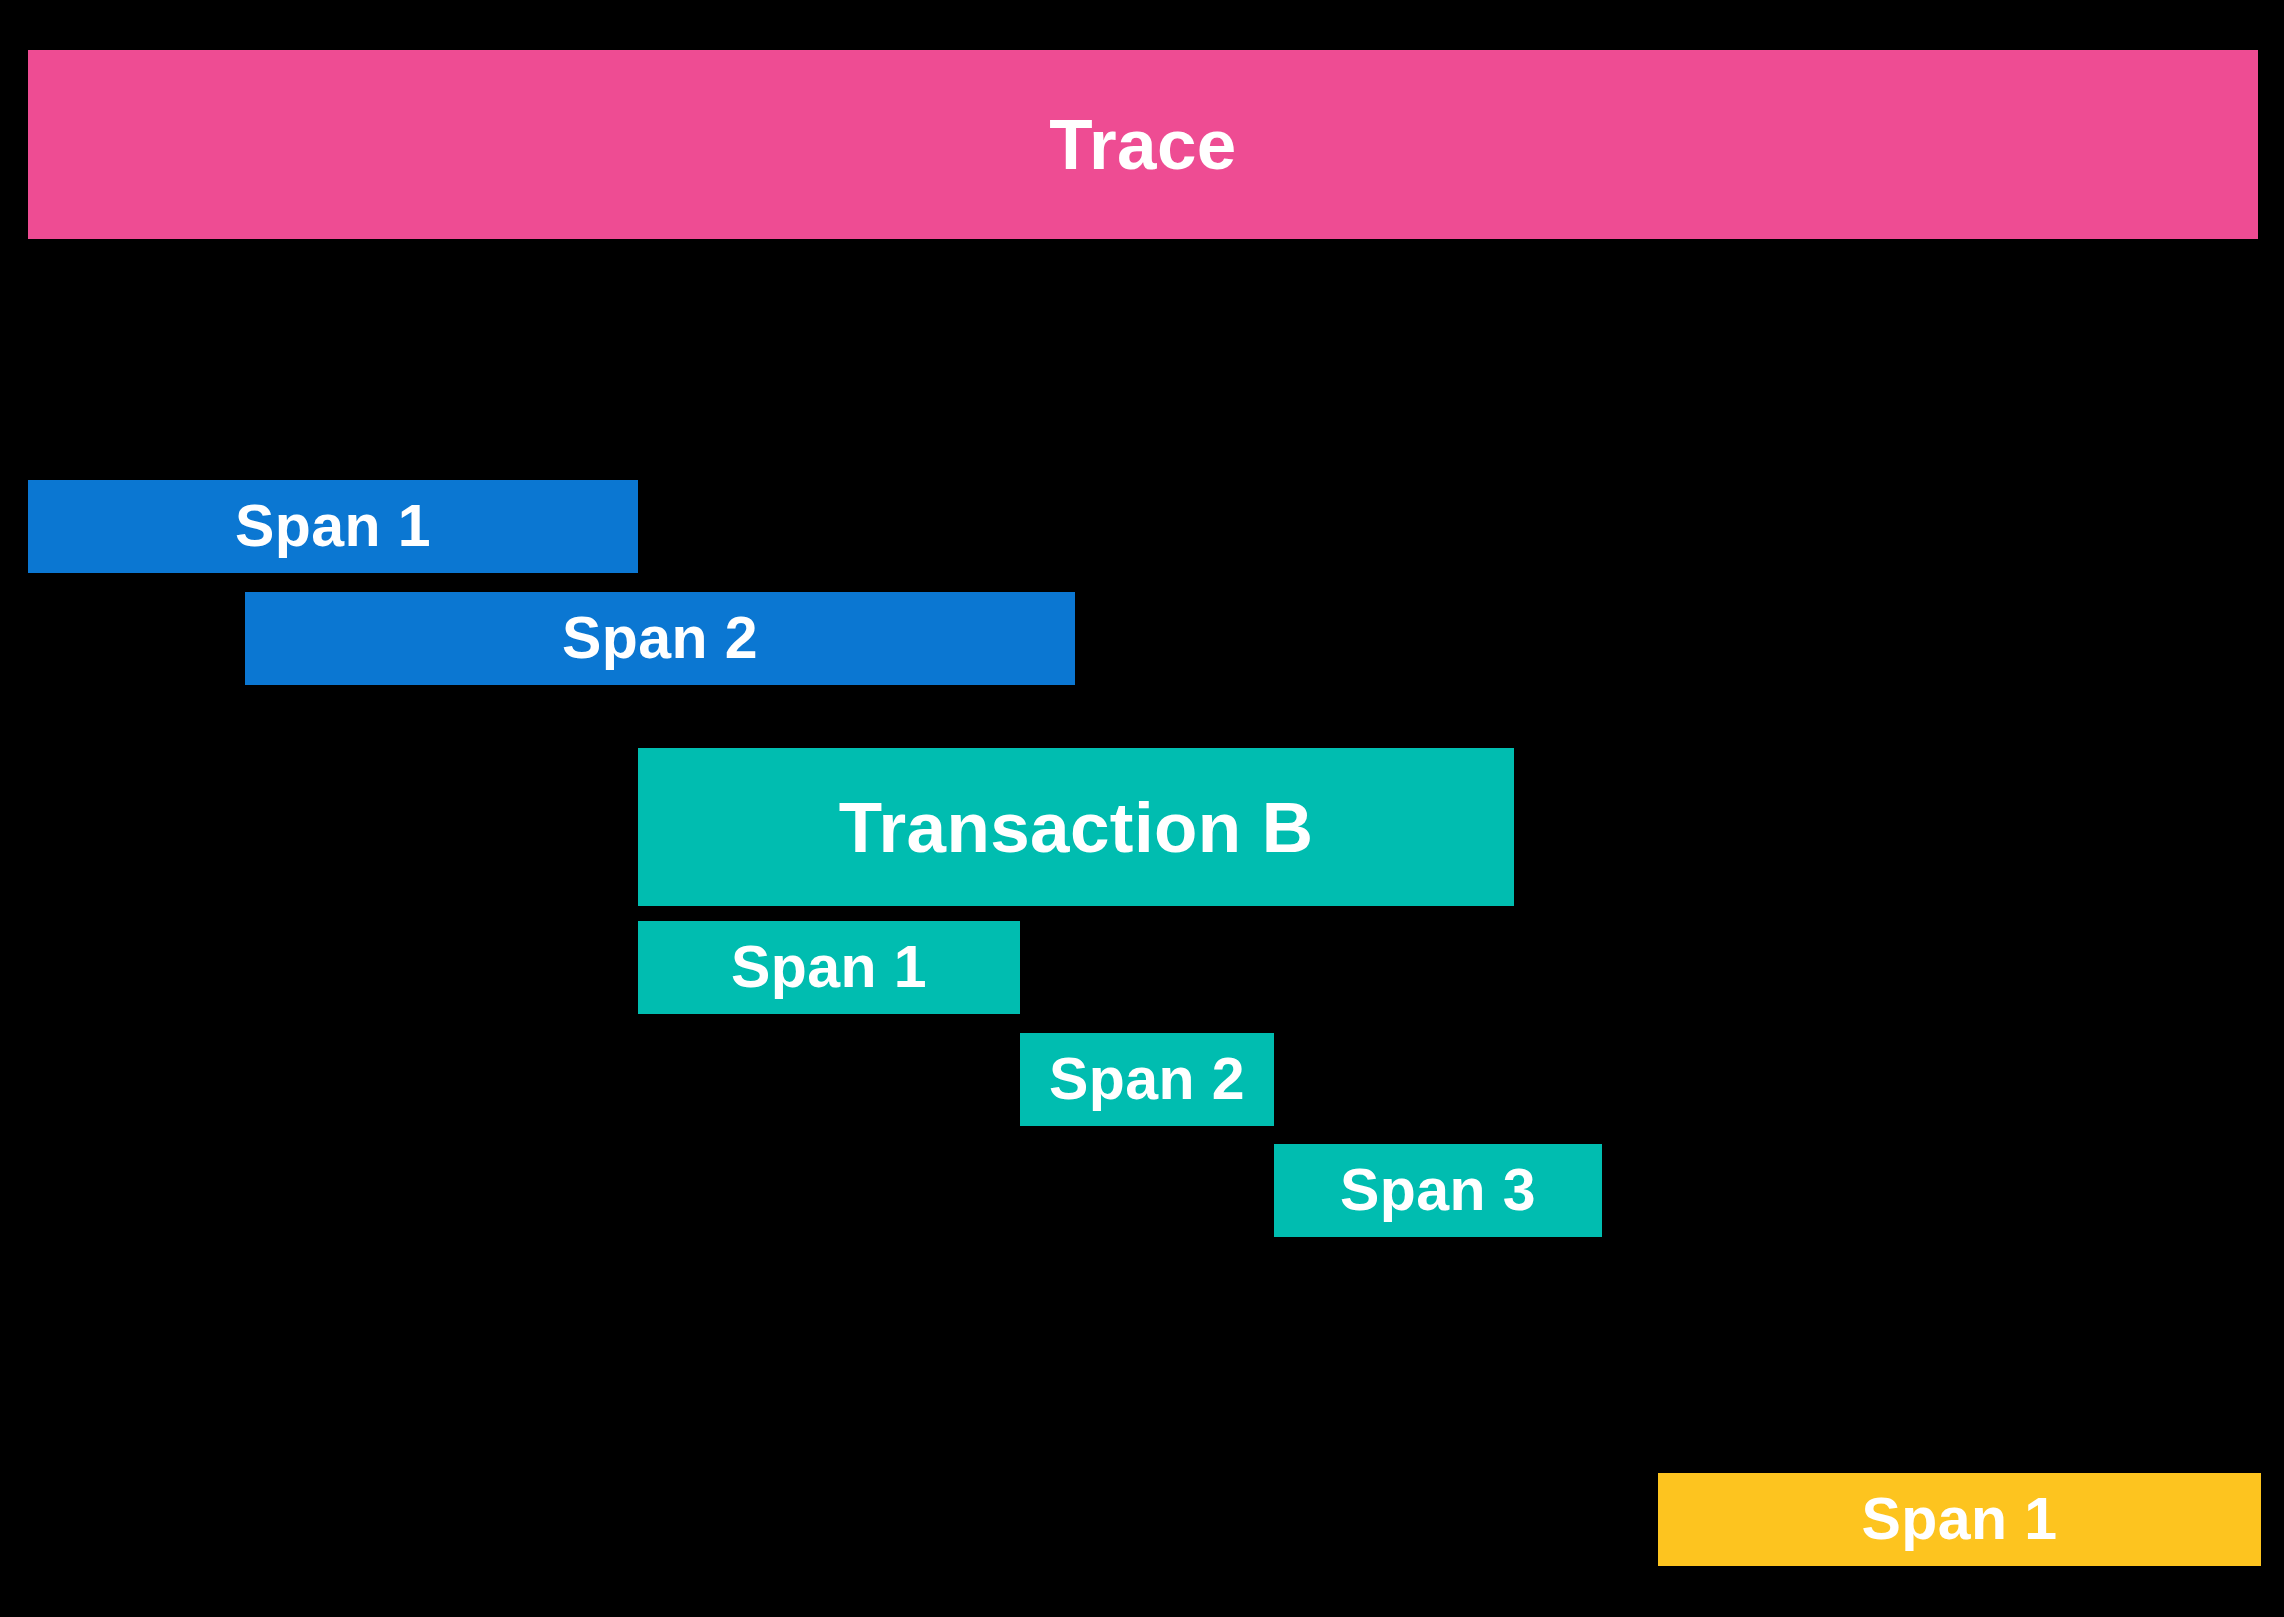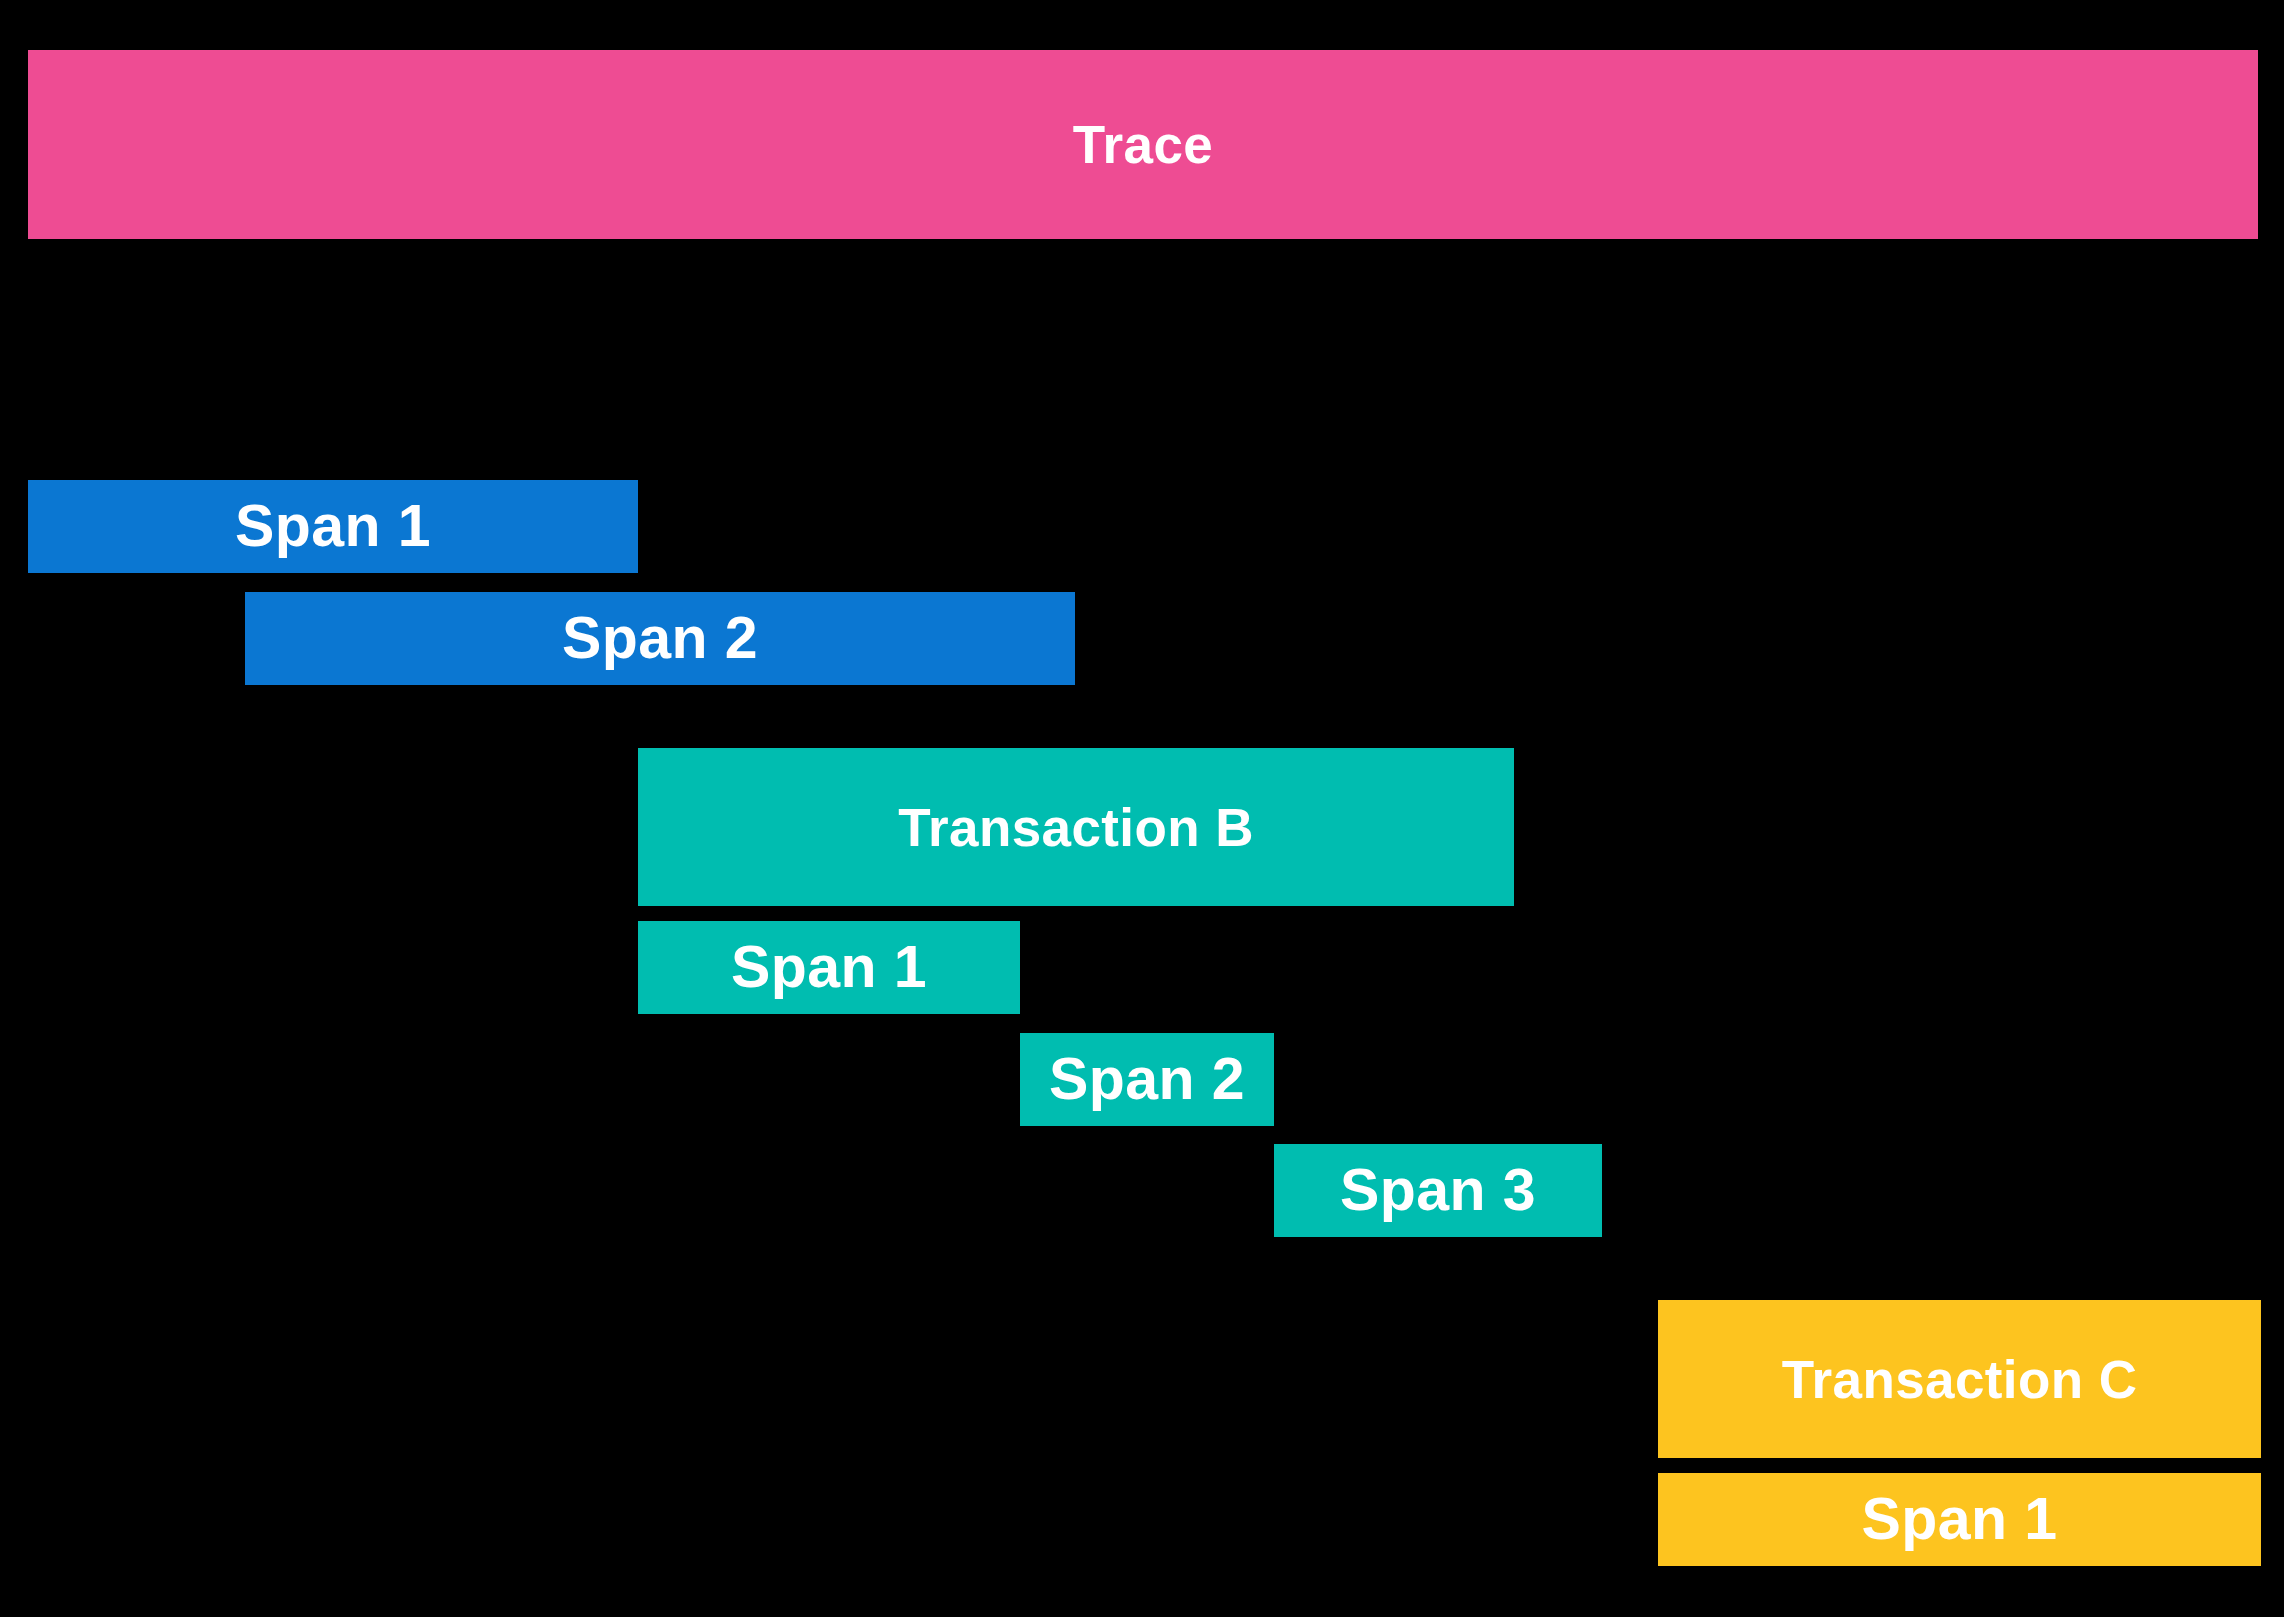--- a/index.html
+++ b/index.html
@@ -18,21 +18,21 @@
   }
   .bar {
     position: absolute;
     display: flex;
     align-items: center;
     justify-content: center;
     box-sizing: border-box;
     font-weight: 700;
   }
   .bar--heading .bar-label {
-    font-size: 53px;
+    font-size: 71px;
     letter-spacing: 0.4px;
   }
   .bar--span .bar-label {
     font-size: 59px;
     letter-spacing: 0.4px;
   }
   .bar-label {
     white-space: nowrap;
     line-height: 1;
   }
@@ -55,20 +55,17 @@
   </div>
     <div class="bar bar--span" style="left: 638px; top: 921px; width: 382px; height: 93px; background: rgb(0, 189, 176);">
     <span class="bar-label">Span 1</span>
   </div>
     <div class="bar bar--span" style="left: 1020px; top: 1033px; width: 254px; height: 93px; background: rgb(0, 189, 176);">
     <span class="bar-label">Span 2</span>
   </div>
     <div class="bar bar--span" style="left: 1274px; top: 1144px; width: 328px; height: 93px; background: rgb(0, 189, 176);">
     <span class="bar-label">Span 3</span>
   </div>
-    <div class="bar bar--heading" style="left: 1658px; top: 1300px; width: 603px; height: 158px; background: rgb(253, 196, 31);">
-    <span class="bar-label">Transaction C</span>
-  </div>
     <div class="bar bar--span" style="left: 1658px; top: 1473px; width: 603px; height: 93px; background: rgb(253, 196, 31);">
     <span class="bar-label">Span 1</span>
   </div>
   </div>
 
 
 </body></html>

